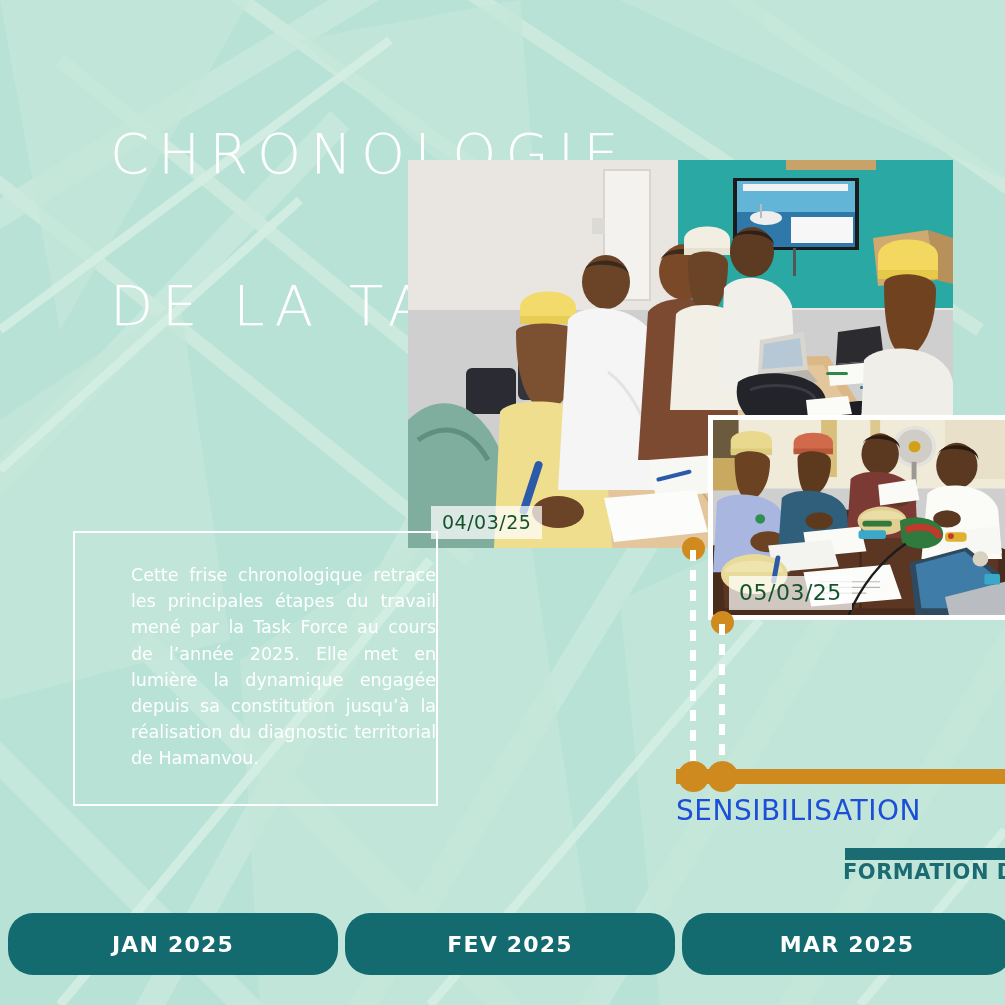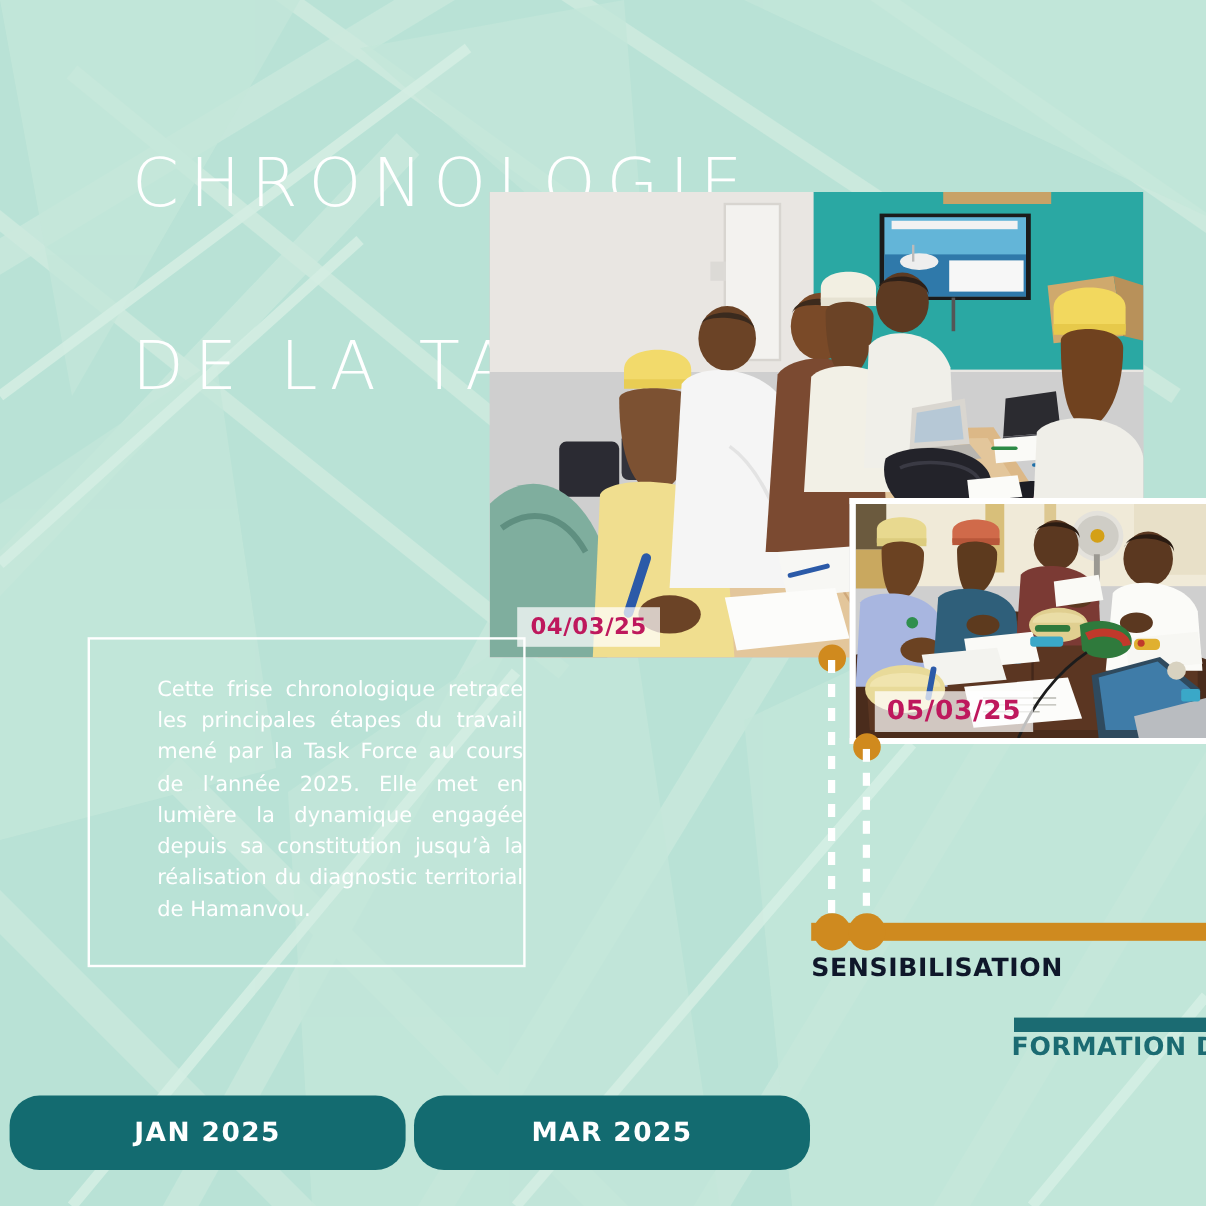--- a/index.html
+++ b/index.html
@@ -49,26 +49,25 @@
   .photo{position:absolute;overflow:hidden;background:#cfcfcf;}
   #photo-1{left:408px;top:160px;width:545px;height:388px;}
   #photo-2{left:708px;top:415px;width:297px;height:205px;
            border-left:5px solid #ffffff;border-top:5px solid #ffffff;
            border-bottom:5px solid #ffffff;box-sizing:border-box;}
   .photo svg{display:block;width:100%;height:100%;}
 
   .date-tag{
     position:absolute;
     background:rgba(255,255,255,0.72);
-    color:#be185d;
+    color:#14532d;
     font-size:19px;
     font-family:"DejaVu Sans",sans-serif;
     letter-spacing:0.5px;
     padding:5px 11px 6px 11px;
-    font-weight:bold;
   }
   #date-tag-1{left:431px;top:506px;}
   #date-tag-2{left:729px;top:576px;font-size:22px;padding:4px 10px 5px 10px;}
 
   
   .connector{
     position:absolute;width:6px;
     background-image:linear-gradient(to bottom,#ffffff 55%,rgba(255,255,255,0) 0%);
     background-size:6px 20px;
     background-repeat:repeat-y;
@@ -89,21 +88,21 @@
     background:#cf8a1f;
   }
   .track-marker{
     position:absolute;width:31px;height:31px;border-radius:50%;
     background:#cf8a1f;top:761px;
   }
   #track-marker-1{left:678px;}
   #track-marker-2{left:707px;}
   #label-sensibilisation{
     position:absolute;left:676px;top:794px;
-    color:#0f172a;font-size:21px;font-weight:bold;letter-spacing:0.5px;
+    color:#1d4ed8;font-size:28px;font-weight:normal;letter-spacing:0.5px;
     font-family:"DejaVu Sans",sans-serif;
   }
 
   #track-formation{
     position:absolute;left:845px;top:848px;width:160px;height:12px;
     background:#1b6b72;
   }
   #label-formation{
     position:absolute;left:843px;top:860px;
     color:#1b6b72;font-size:21px;font-weight:bold;letter-spacing:0.5px;
@@ -363,14 +362,15 @@
 <div id="track-sensibilisation"></div>
 <div class="track-marker" id="track-marker-1"></div>
 <div class="track-marker" id="track-marker-2"></div>
 <div id="label-sensibilisation">SENSIBILISATION</div>
 
 <div id="track-formation"></div>
 <div id="label-formation">FORMATION DIA</div>
 
 <div id="month-axis">
   <div class="month-cell">JAN 2025</div>
+  <div class="month-cell">FEV 2025</div>
   <div class="month-cell">MAR 2025</div>
 </div>
 
 </body></html>

